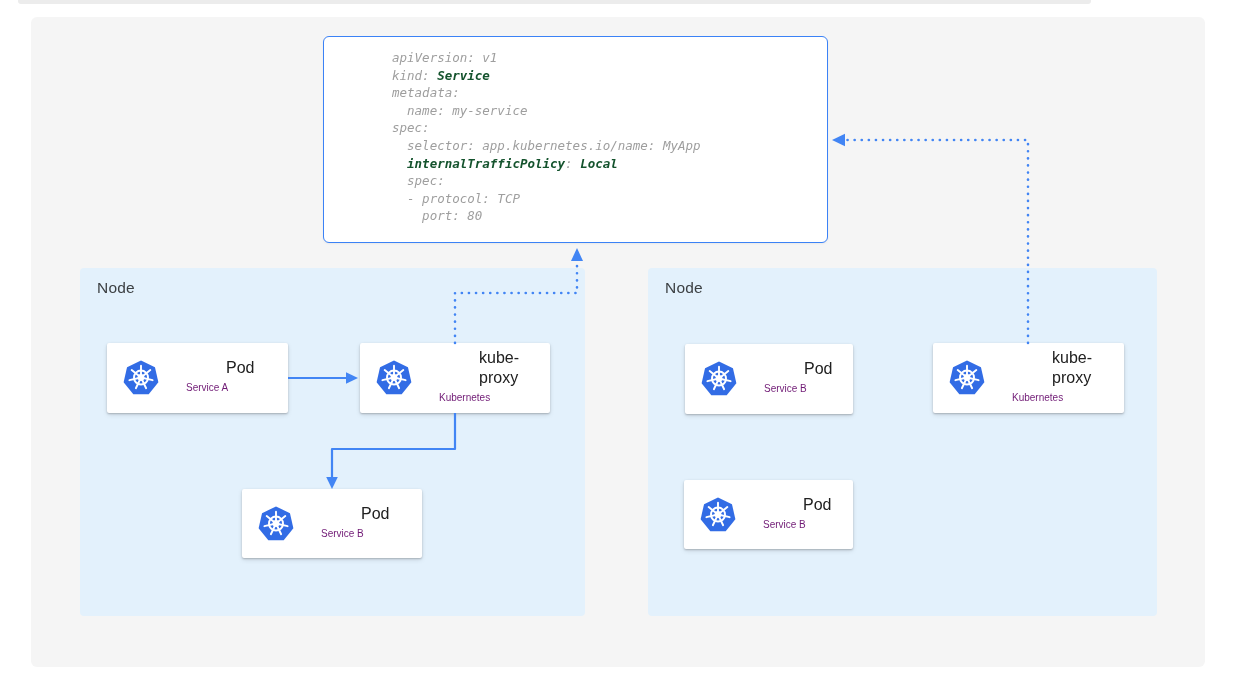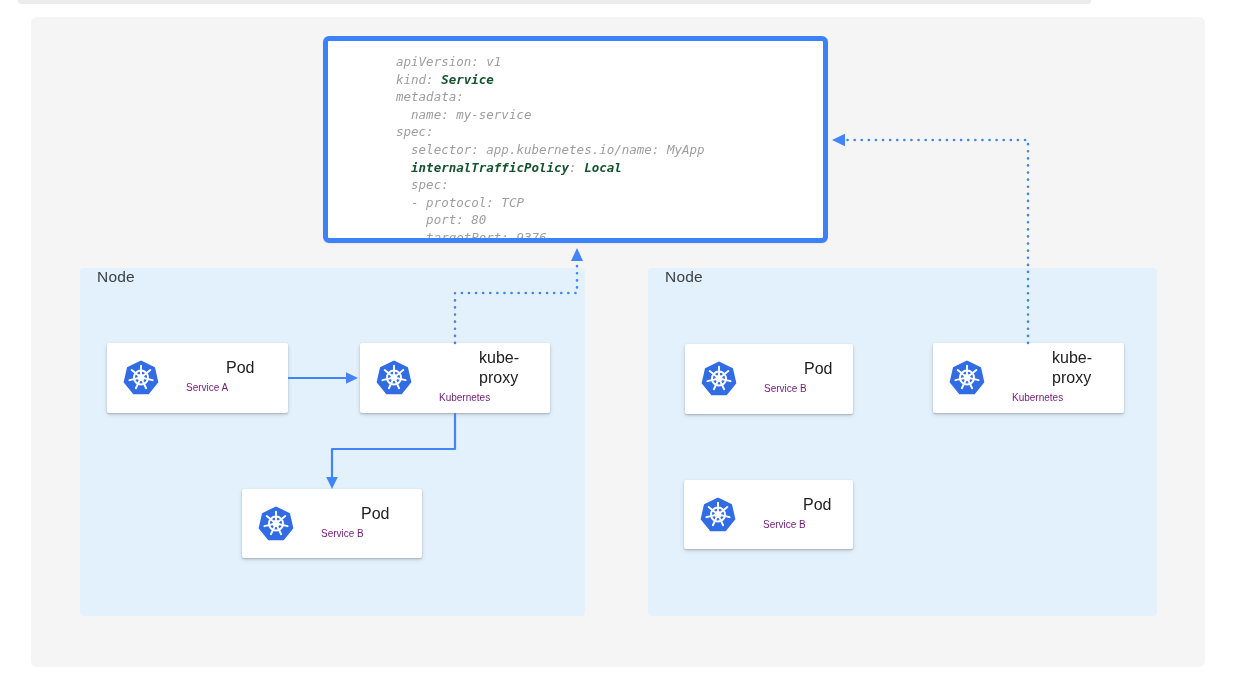--- a/index.html
+++ b/index.html
@@ -16,42 +16,42 @@
   .canvas{
     position:absolute;left:31px;top:17px;width:1174px;height:650px;
     background:#f5f5f5;border-radius:6px;
   }
   .node{
     position:absolute;background:#e3f1fc;border-radius:4px;
   }
   .node-left{left:49px;top:251px;width:505px;height:348px;}
   .node-right{left:617px;top:251px;width:509px;height:348px;}
   .node-label{
-    position:absolute;left:17px;top:0;
+    position:absolute;left:17px;top:11px;
     font-size:15.5px;color:#3c4043;letter-spacing:.2px;
   }
   .card{
     position:absolute;background:#ffffff;border-radius:2px;
     box-shadow:0 1px 2px rgba(0,0,0,.22),0 2px 5px rgba(0,0,0,.10);
     display:flex;align-items:center;
   }
   .card .logo{width:38px;height:38px;margin-left:15px;flex:0 0 auto;}
   .card .text{margin-left:26px;}
   .card .title{font-size:16px;font-weight:500;color:#212121;line-height:20px;margin-left:40px;}
   .card .subtitle{font-size:10px;color:#701a75;line-height:20px;}
   
   .card-pod-a       {left:76px; top:326px;width:181px;height:70px;}
   .card-kp-left     {left:329px;top:326px;width:190px;height:70px;}
   .card-pod-b-left  {left:211px;top:472px;width:180px;height:69px;}
   .card-pod-b-r-top {left:654px;top:327px;width:168px;height:70px;}
   .card-pod-b-r-bot {left:653px;top:463px;width:169px;height:69px;}
   .card-kp-right    {left:902px;top:326px;width:191px;height:70px;}
   .yaml-card{
     position:absolute;left:292px;top:19px;width:505px;height:207px;
-    background:#ffffff;border:5px solid #3b82f6;border-radius:6px;
+    background:#ffffff;border:1px solid #3b82f6;border-radius:6px;
     box-shadow:0 1px 2px rgba(0,0,0,.05);
     box-sizing:border-box;overflow:hidden;
   }
   .yaml-code{
     padding:12px 0 0 68px;
     font-family:"DejaVu Sans Mono",monospace;
     font-style:italic;
     font-size:12.5px;line-height:17.6px;
     color:#9e9e9e;
   }
@@ -101,21 +101,20 @@
       <div class="yline"><span>apiVersion: v1</span></div>
       <div class="yline"><span>kind: </span><span class="seg-b">Service</span></div>
       <div class="yline"><span>metadata:</span></div>
       <div class="yline"><span>  name: my-service</span></div>
       <div class="yline"><span>spec:</span></div>
       <div class="yline"><span>  selector: app.kubernetes.io/name: MyApp</span></div>
       <div class="yline"><span>  </span><span class="seg-b">internalTrafficPolicy</span><span>: </span><span class="seg-b">Local</span></div>
       <div class="yline"><span>  spec:</span></div>
       <div class="yline"><span>  - protocol: TCP</span></div>
       <div class="yline"><span>    port: 80</span></div>
-      <div class="yline"><span>    targetPort: 9376</span></div>
     </div>
   </div>
 
   <div class="card card-pod-a">
     <svg class="logo" viewBox="0 0 40 40">
         <use href="#k8s"></use>
       </svg>
     <div class="text">
       <div class="title">Pod</div>
       <div class="subtitle">Service A</div>

